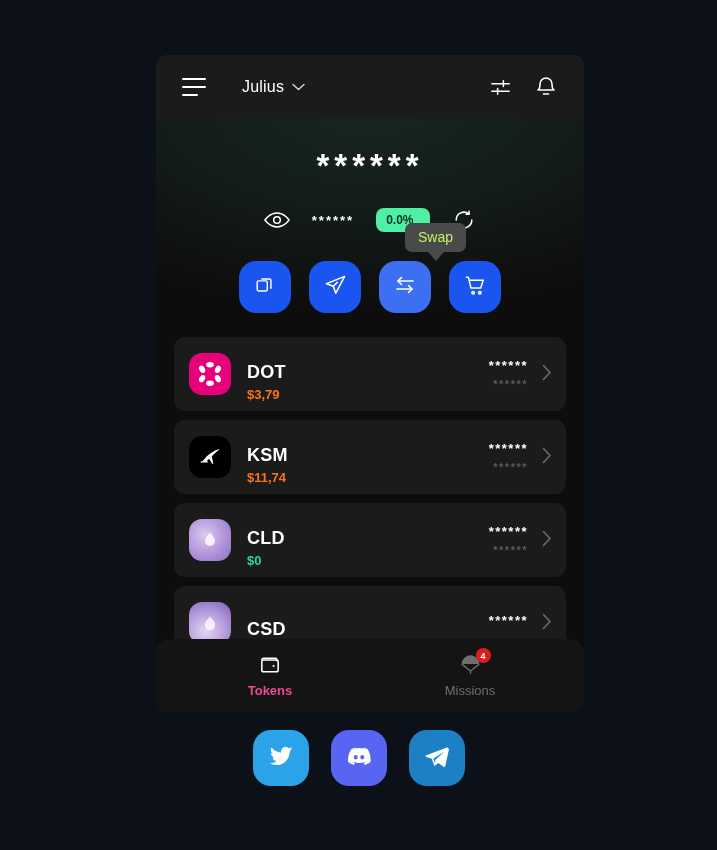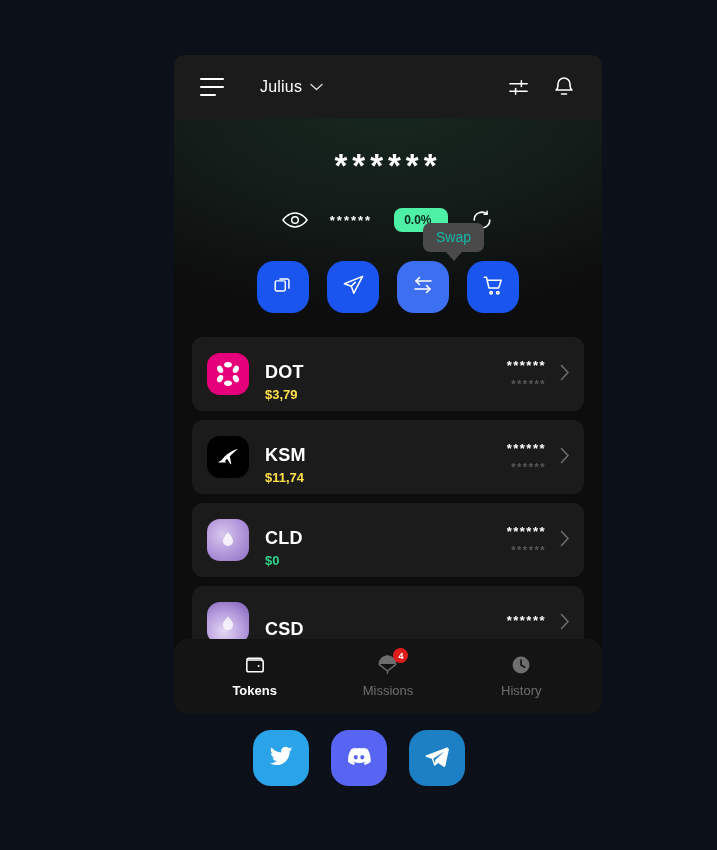--- a/index.html
+++ b/index.html
@@ -11,21 +11,21 @@
   }
   .page {
     position: relative;
     width: 717px; height: 850px;
     background: #0c1018;
   }
 
   
   .app-card {
     position: absolute;
-    left: 174px; top: 55px;
+    left: 156px; top: 55px;
     width: 428px; height: 658px;
     background: #0d0d0d;
     border-radius: 10px;
     overflow: hidden;
   }
 
   
   .app-header {
     height: 64px;
     background: #1b1b1b;
@@ -95,21 +95,21 @@
     cursor:pointer;
   }
   .act.hovered { background: #3d6ff2; }
 
   
   .tooltip {
     position:absolute; left: 249px; top: 168px;
     z-index: 30;
   }
   .tooltip-body {
-    background:#4a4a4a; color:#14b8a6;
+    background:#4a4a4a; color:#bef264;
     font-size: 14px; padding: 7px 13px 8px;
     border-radius: 7px; line-height:1;
   }
   .tooltip-arrow {
     width:0; height:0; margin: 0 auto;
     border-left: 8px solid transparent;
     border-right: 8px solid transparent;
     border-top: 9px solid #4a4a4a;
   }
 
@@ -134,21 +134,21 @@
     overflow:hidden;
   }
   .tlogo.dot { background:#e6007a; }
   .tlogo.ksm { background:#000000; }
   .tlogo.cld { background: radial-gradient(circle at 38% 38%, #d9c9ef 0%, #b79ddd 45%, #8b6fc4 100%); }
   .tlogo.csd { background: radial-gradient(circle at 40% 70%, #e3d6f4 0%, #b79ddd 50%, #7b5cb8 100%); }
 
   .tmeta { margin-left: 16px; display:flex; flex-direction:column; gap: 4px; margin-top: 16px; }
   .tsym { color:#ffffff; font-size: 18px; font-weight: 700; letter-spacing:.3px; }
   .tprice { font-size: 13px; font-weight: 700; }
-  .tprice.down { color:#fde047; }
+  .tprice.down { color:#f97316; }
   .tprice.zero { color:#2fd48a; }
 
   .tright { margin-left:auto; display:flex; align-items:center; gap: 14px; }
   .tvals { display:flex; flex-direction:column; align-items:flex-end; gap: 5px; }
   .tval-main { color:#ffffff; font-size:13px; font-weight:700; letter-spacing:1.5px; }
   .tval-sub { color:#5c5c5c; font-size:11px; font-weight:700; letter-spacing:1.5px; }
   .chev-right { width:10px; }
 
   
   .bottom-nav {
@@ -157,21 +157,21 @@
     background:#141414;
     border-radius: 14px 14px 10px 10px;
     display:flex; align-items:center; justify-content: space-around;
     padding: 0 14px;
   }
   .nav-item {
     display:flex; flex-direction:column; align-items:center; gap: 7px;
     cursor:pointer; position:relative; width: 70px;
   }
   .nav-label { font-size: 13px; color:#6e6e6e; font-weight:400; }
-  .nav-item.active .nav-label { color:#ffffff; font-weight:700; }
+  .nav-item.active .nav-label { color:#ec4899; font-weight:700; }
   .nav-icon { position:relative; display:flex; align-items:center; justify-content:center; height:22px; }
   .nav-badge {
     position:absolute; top:-6px; right:-9px;
     background:#e01b1b; color:#fff;
     font-size:9px; font-weight:700;
     border-radius: 50%;
     width: 15px; height: 15px;
     display:flex; align-items:center; justify-content:center;
   }
 
@@ -422,29 +422,20 @@
             <path d="M2.4 11a9.6 9.6 0 0119.2 0z" fill="#6e6e6e" stroke="none"></path>
             <path d="M2.4 11l9.6 7.5L21.6 11"></path>
             <path d="M8.6 11c0-5.3 1.5-8.6 3.4-8.6s3.4 3.3 3.4 8.6"></path>
             <path d="M12 18.5v3.2"></path>
           </svg>
           <span class="nav-badge">4</span>
         </span>
         <span class="nav-label">Missions</span>
       </div>
 
-      <div class="nav-item">
-        <span class="nav-icon">
-          <svg width="22" height="22" viewBox="0 0 24 24">
-            <circle cx="12" cy="12" r="9.2" fill="#6e6e6e"></circle>
-            <path d="M12 6.6V12l4 2.4" stroke="#141414" stroke-width="1.8" fill="none" stroke-linecap="round"></path>
-          </svg>
-        </span>
-        <span class="nav-label">History</span>
-      </div>
 
     </div>
   </div>
 
   <div class="socials">
     <div class="soc tw">
       <span>
         <svg width="28" height="28" viewBox="0 0 24 24" fill="#ffffff">
           <path d="M22 5.9c-.7.3-1.5.5-2.3.6.8-.5 1.4-1.3 1.7-2.2-.8.5-1.6.8-2.5 1a4 4 0 00-6.8 3.6A11.2 11.2 0 013.9 4.7a4 4 0 001.2 5.3c-.6 0-1.2-.2-1.8-.5 0 1.9 1.4 3.5 3.2 3.9-.5.1-1.1.2-1.7.1a4 4 0 003.7 2.8A8 8 0 012 18a11.3 11.3 0 006.1 1.8c7.4 0 11.4-6.1 11.4-11.4v-.5c.8-.6 1.5-1.3 2-2z"></path>
         </svg>

